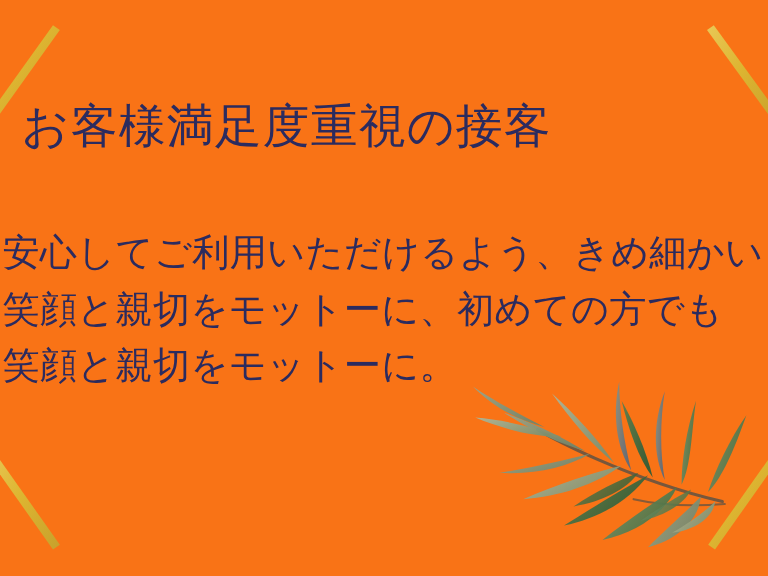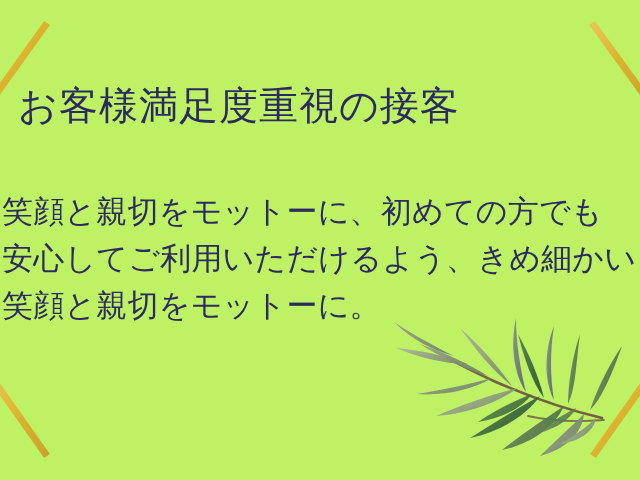--- a/index.html
+++ b/index.html
@@ -11,21 +11,21 @@
     height: 480px;
     overflow: hidden;
     background: #f5f5ed;
     font-family: "DejaVu Sans", sans-serif;
   }
 
   #slide {
     position: relative;
     width: 640px;
     height: 480px;
-    background: #bef264;
+    background: #f97316;
     overflow: hidden;
   }
 
   
   .gold-svg {
     position: absolute;
     left: 0;
     top: 0;
     width: 640px;
     height: 480px;
@@ -144,18 +144,18 @@
 
     <g opacity="0.85">
       <path d="M164,94 C148,100 128,110 110,122 C134,118 154,108 164,94 Z" fill="url(#lf3)"></path>
       <path d="M208,108 C196,114 180,124 166,134 C186,130 202,120 208,108 Z" fill="url(#lf5)"></path>
     </g>
   </svg>
 
   <div class="heading">お客様満足度重視の接客</div>
 
   <div class="body-block">
+    <div class="body-line">安心してご利用いただけるよう、きめ細かい</div>
     <div class="body-line">笑顔と親切をモットーに、初めての方でも</div>
-    <div class="body-line">安心してご利用いただけるよう、きめ細かい</div>
     <div class="body-line">笑顔と親切をモットーに。</div>
   </div>
 
 </div>
 
 </body></html>

